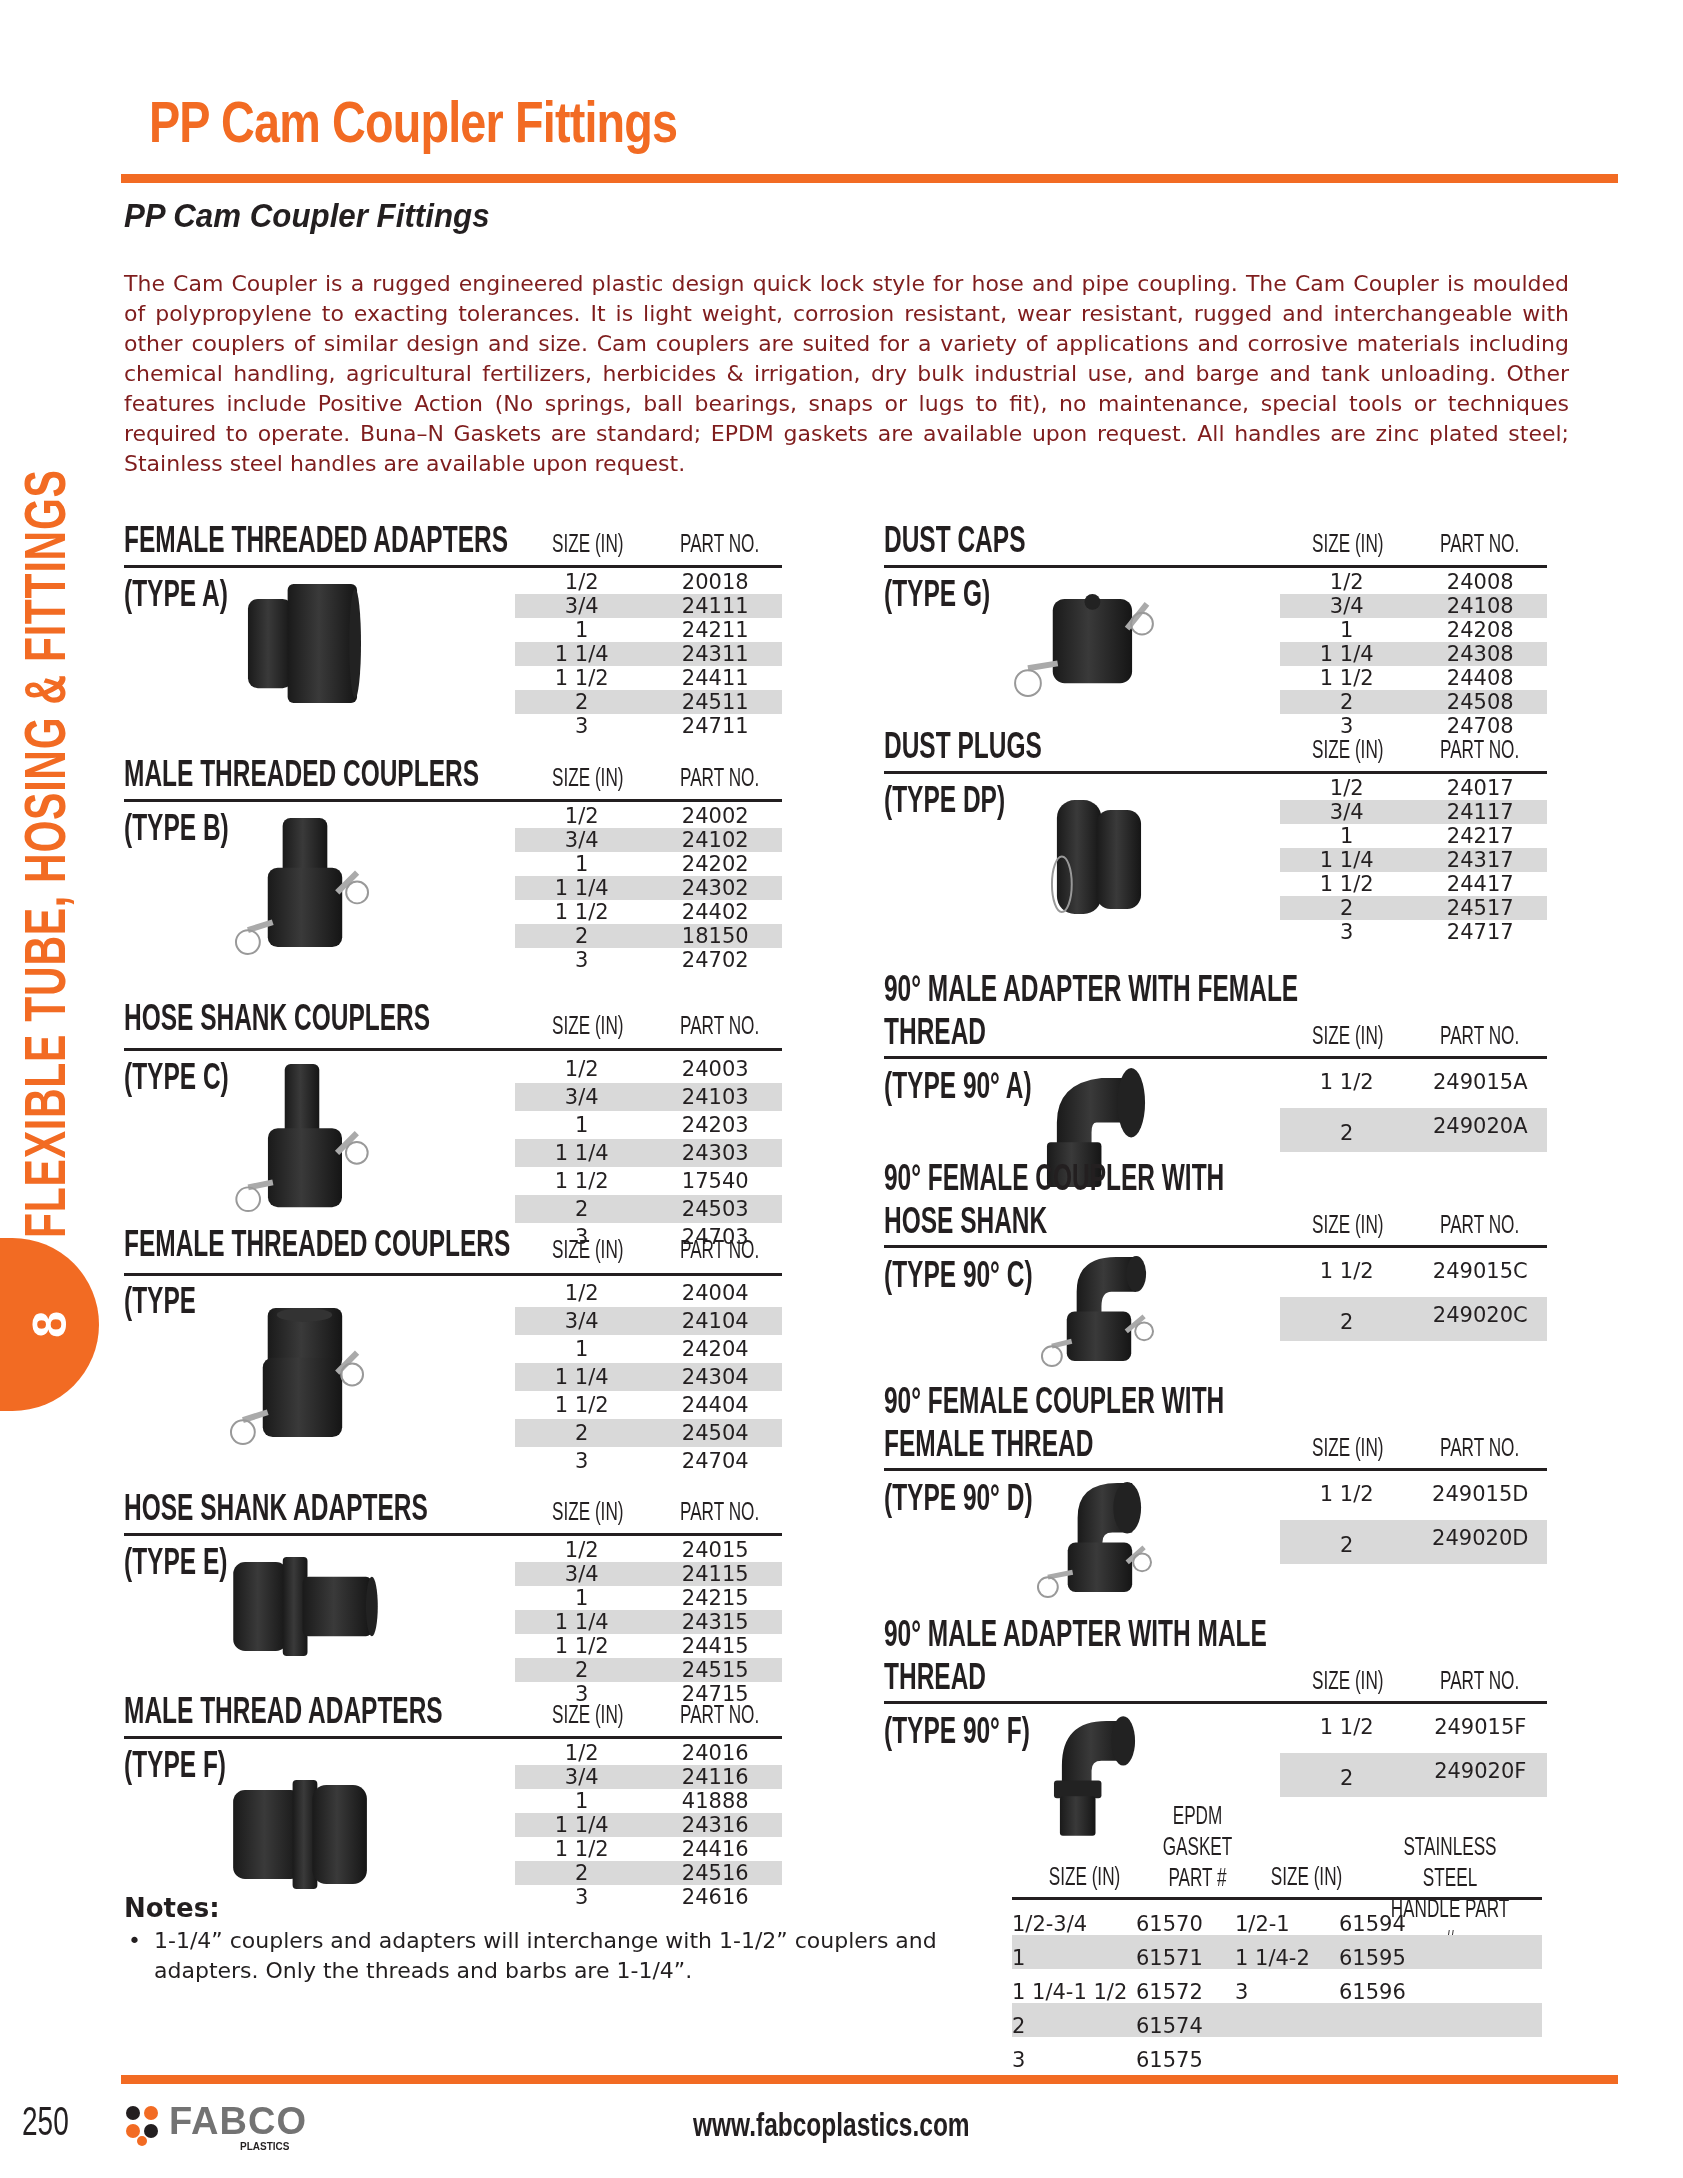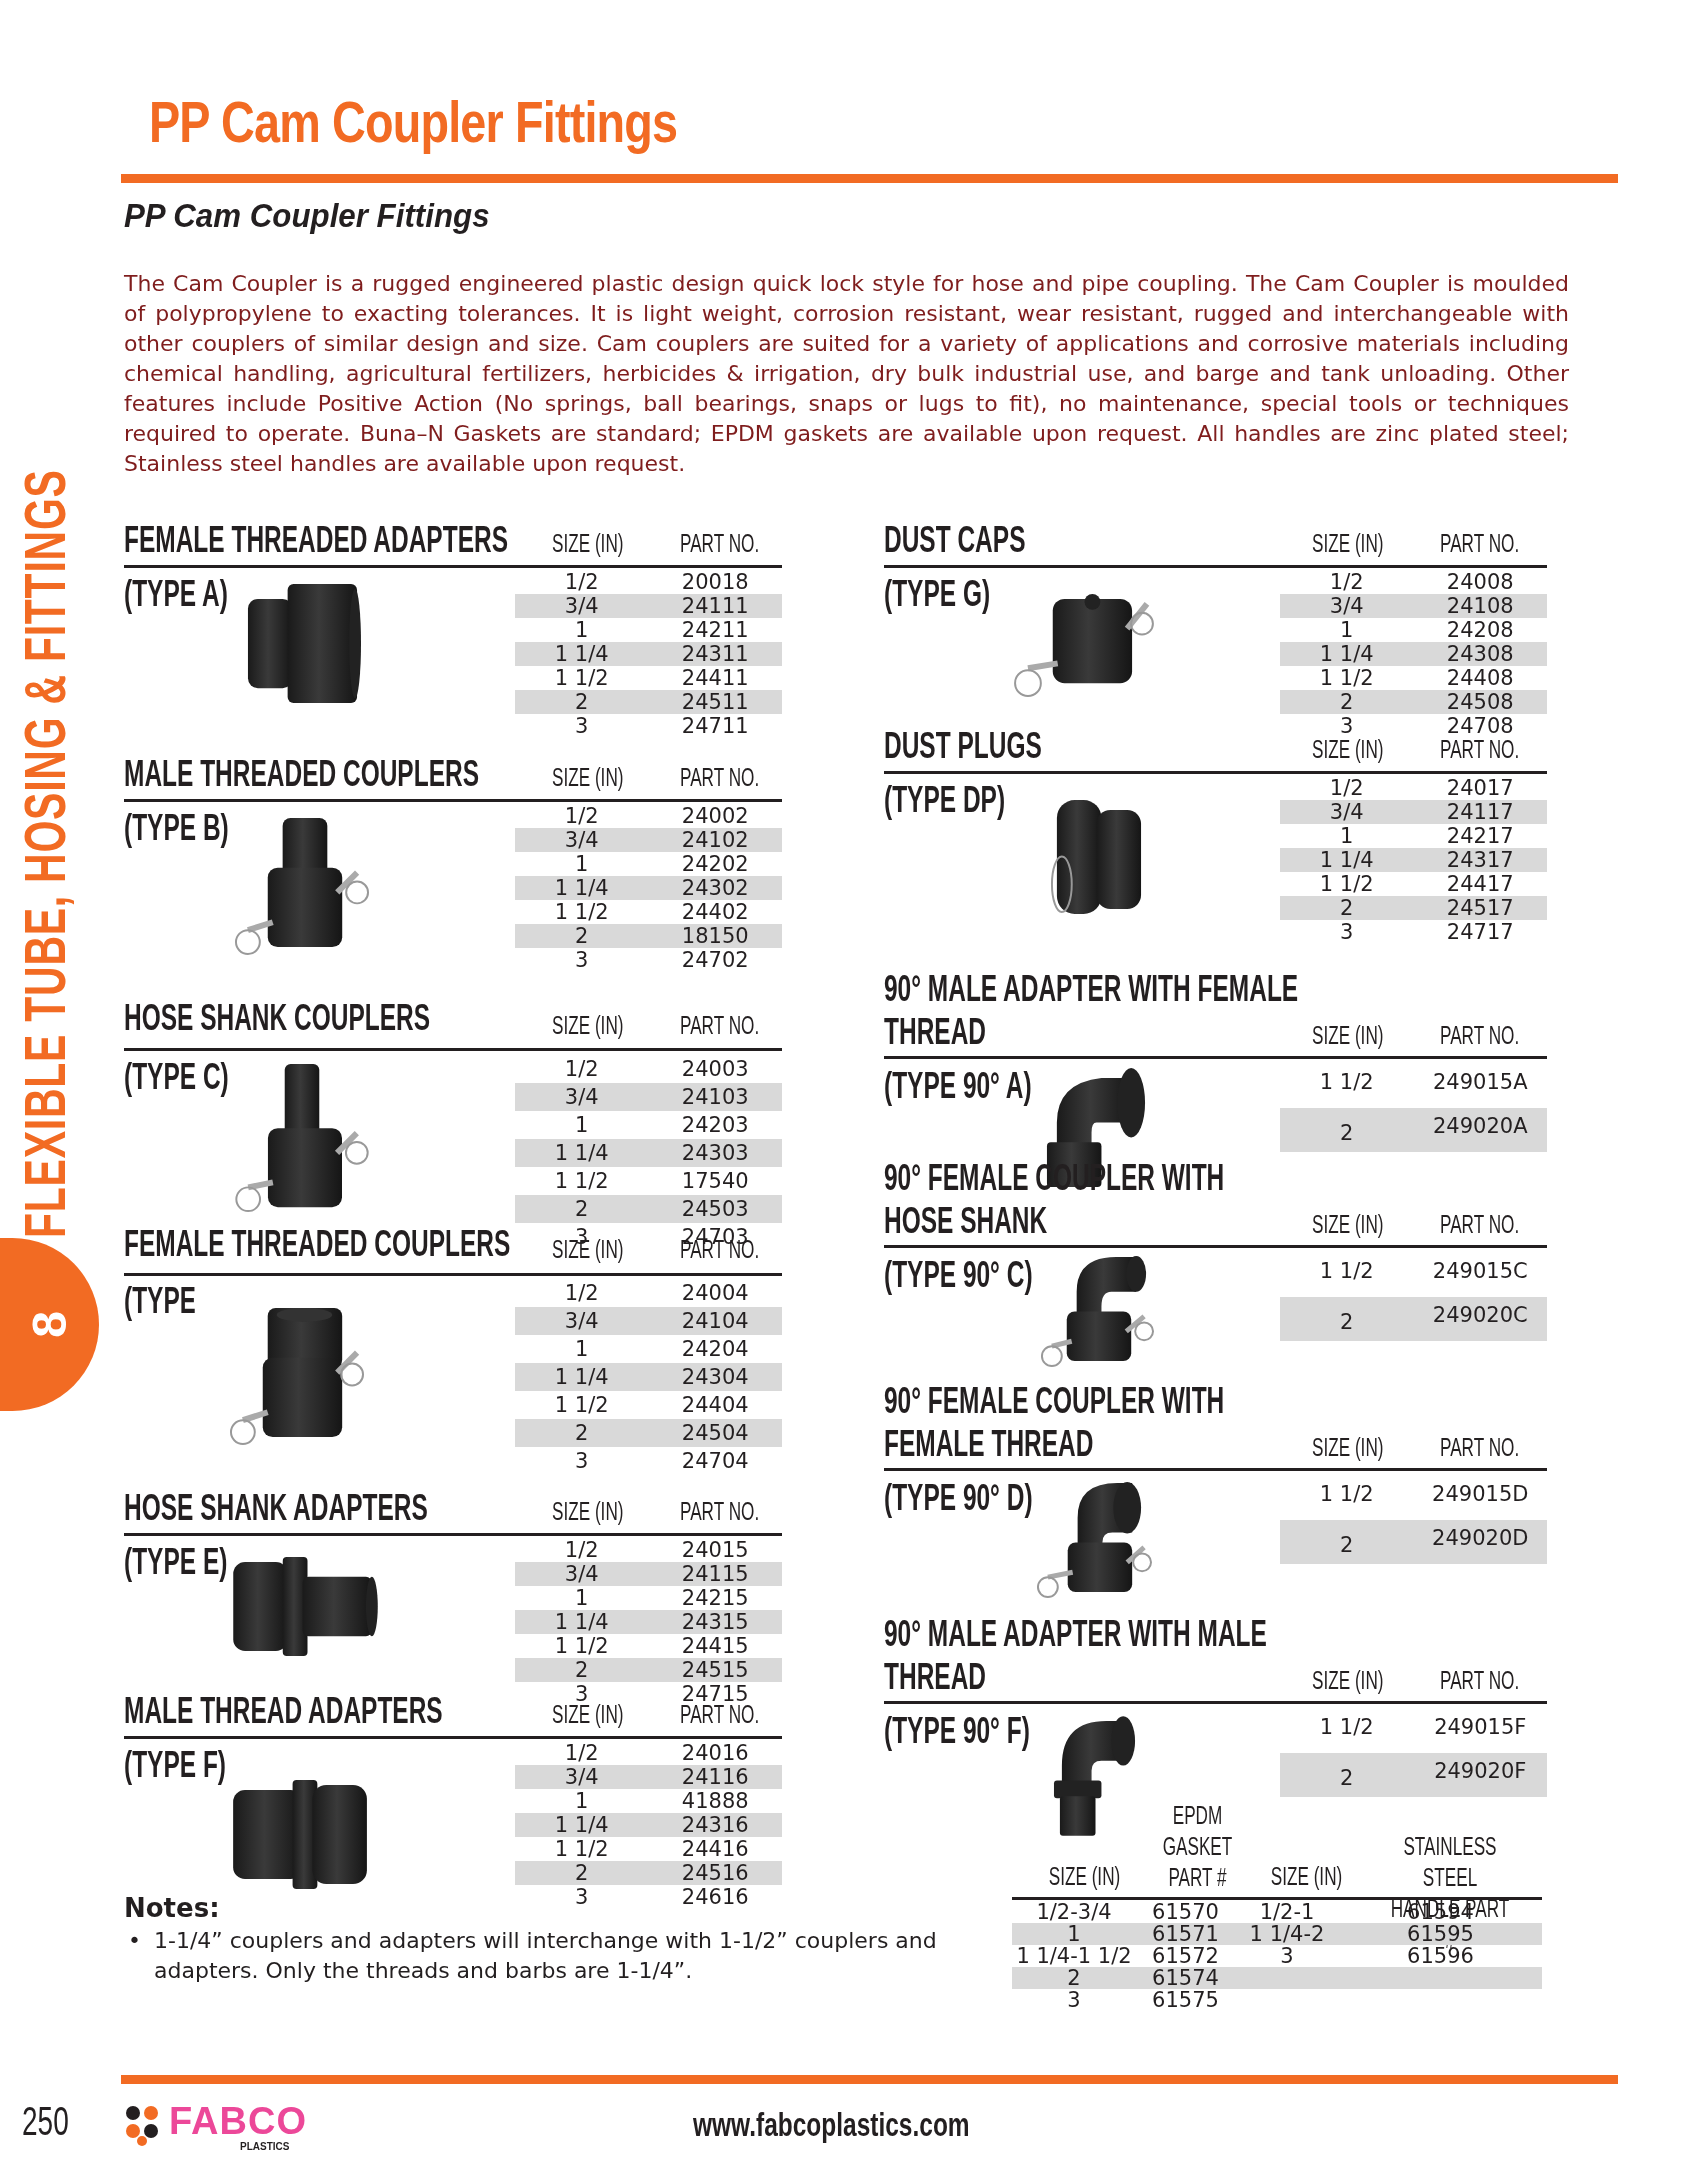--- a/index.html
+++ b/index.html
@@ -68,31 +68,31 @@
 
   .img-box { position: absolute; }
 
   
   .notes-title { position: absolute; left: 124px; top: 1893px; font-family: "DejaVu Sans", sans-serif; font-weight: bold; font-size: 26px; }
   .notes-list { position: absolute; left: 124px; top: 1926px; width: 822px; font-size: 22px; line-height: 30px; list-style: none; }
   .notes-list li { position: relative; padding-left: 30px; }
   .notes-list li::before { content: "•"; position: absolute; left: 4px; top: 0; }
   .gk-row { display: flex; font-family: "DejaVu Sans", sans-serif; font-size: 21px; line-height: 22px; width: 530px; }
   .gk-row.alt { background: #d9d9d9; }
-  .gk-row span { display: block; text-align: center; }
+  .gk-row span { display: block; text-align: left; margin-top: 12px; }
 
   .rule-bottom { position: absolute; left: 121px; top: 2075px; width: 1497px; height: 9px; background: #f26b23; }
   .page-num {
     position: absolute; left: 22px; top: 2099px; font-family: "Liberation Sans", sans-serif;
     font-size: 40px; color: #231f20; transform: scaleX(0.7); transform-origin: left top;
   }
   .logo { position: absolute; left: 121px; top: 2101px; width: 198px; height: 55px; }
   .logo-text {
     position: absolute; left: 48px; top: 0; font-family: "Liberation Sans", sans-serif; font-weight: bold;
-    font-size: 38px; color: #ec4899; letter-spacing: 1px; line-height: 40px;
+    font-size: 38px; color: #737373; letter-spacing: 1px; line-height: 40px;
   }
   .logo-sub { position: absolute; left: 119px; top: 40px; font-family: "Liberation Sans", sans-serif; font-weight: bold; font-size: 10px; color: #231f20; }
   .url {
     position: absolute; left: 693px; top: 2105px; font-family: "Liberation Sans", sans-serif; font-weight: bold;
     font-size: 34px; color: #231f20; transform: scaleX(0.72); transform-origin: left top;
   }
 </style>
 </head>
 <body>
 

